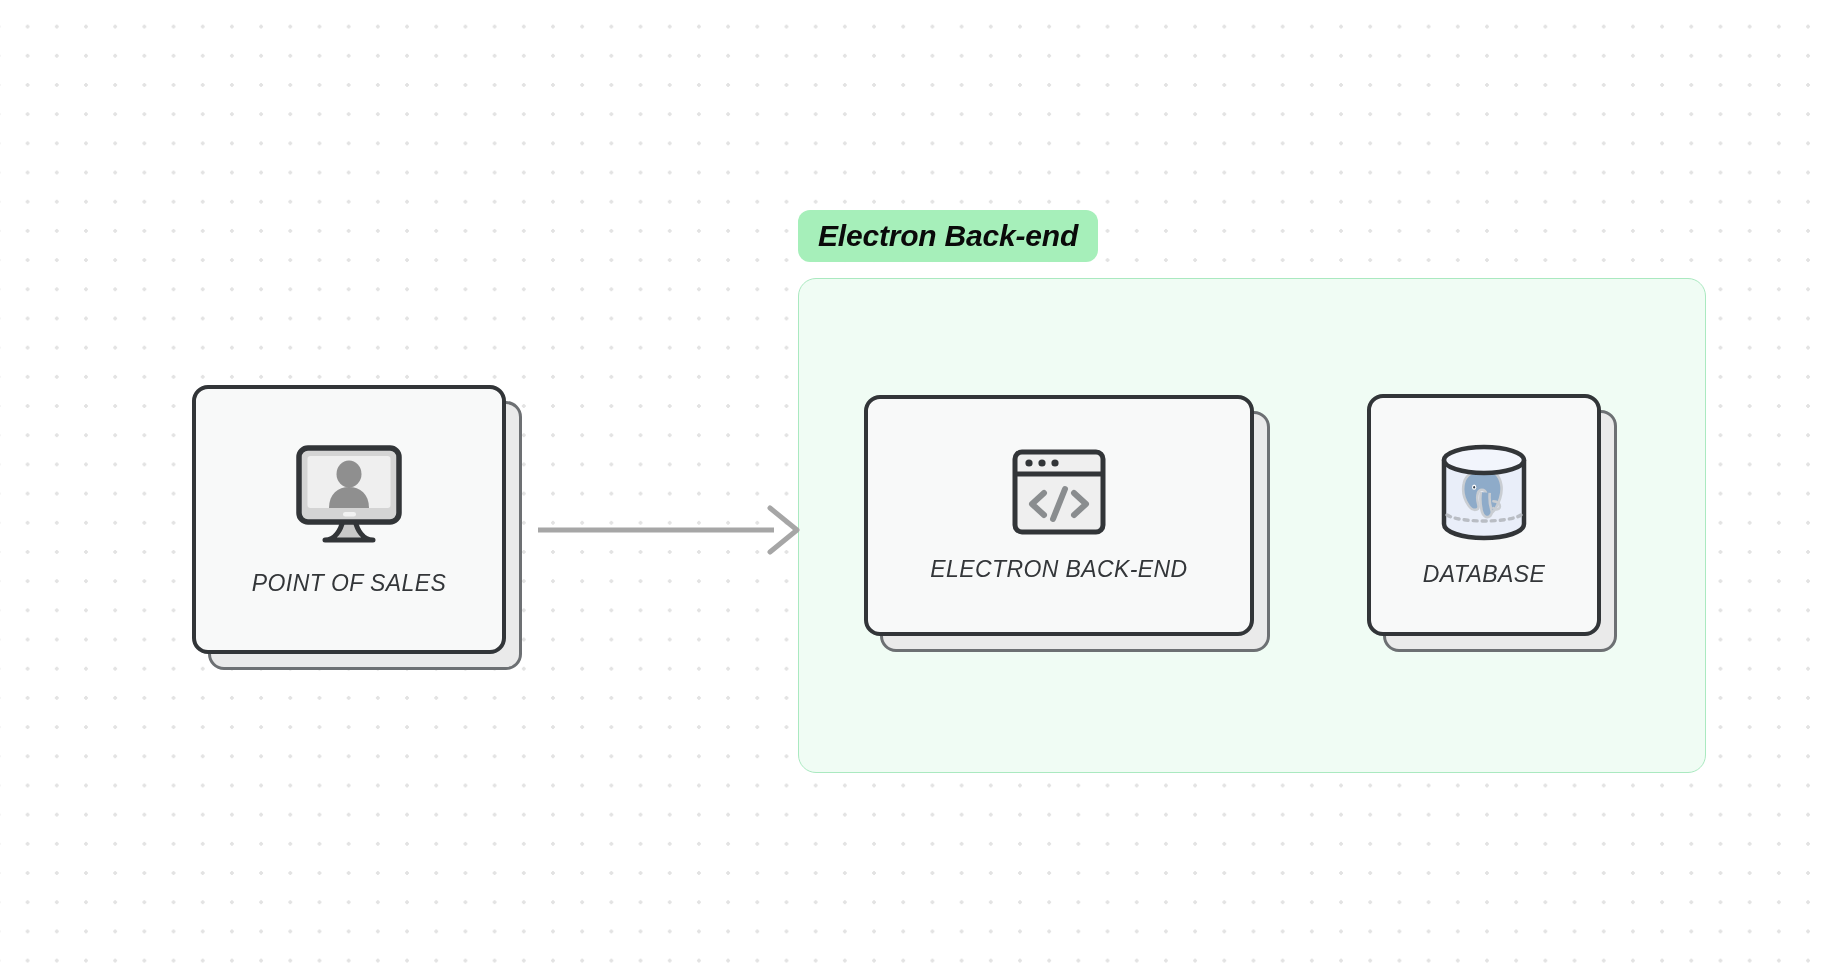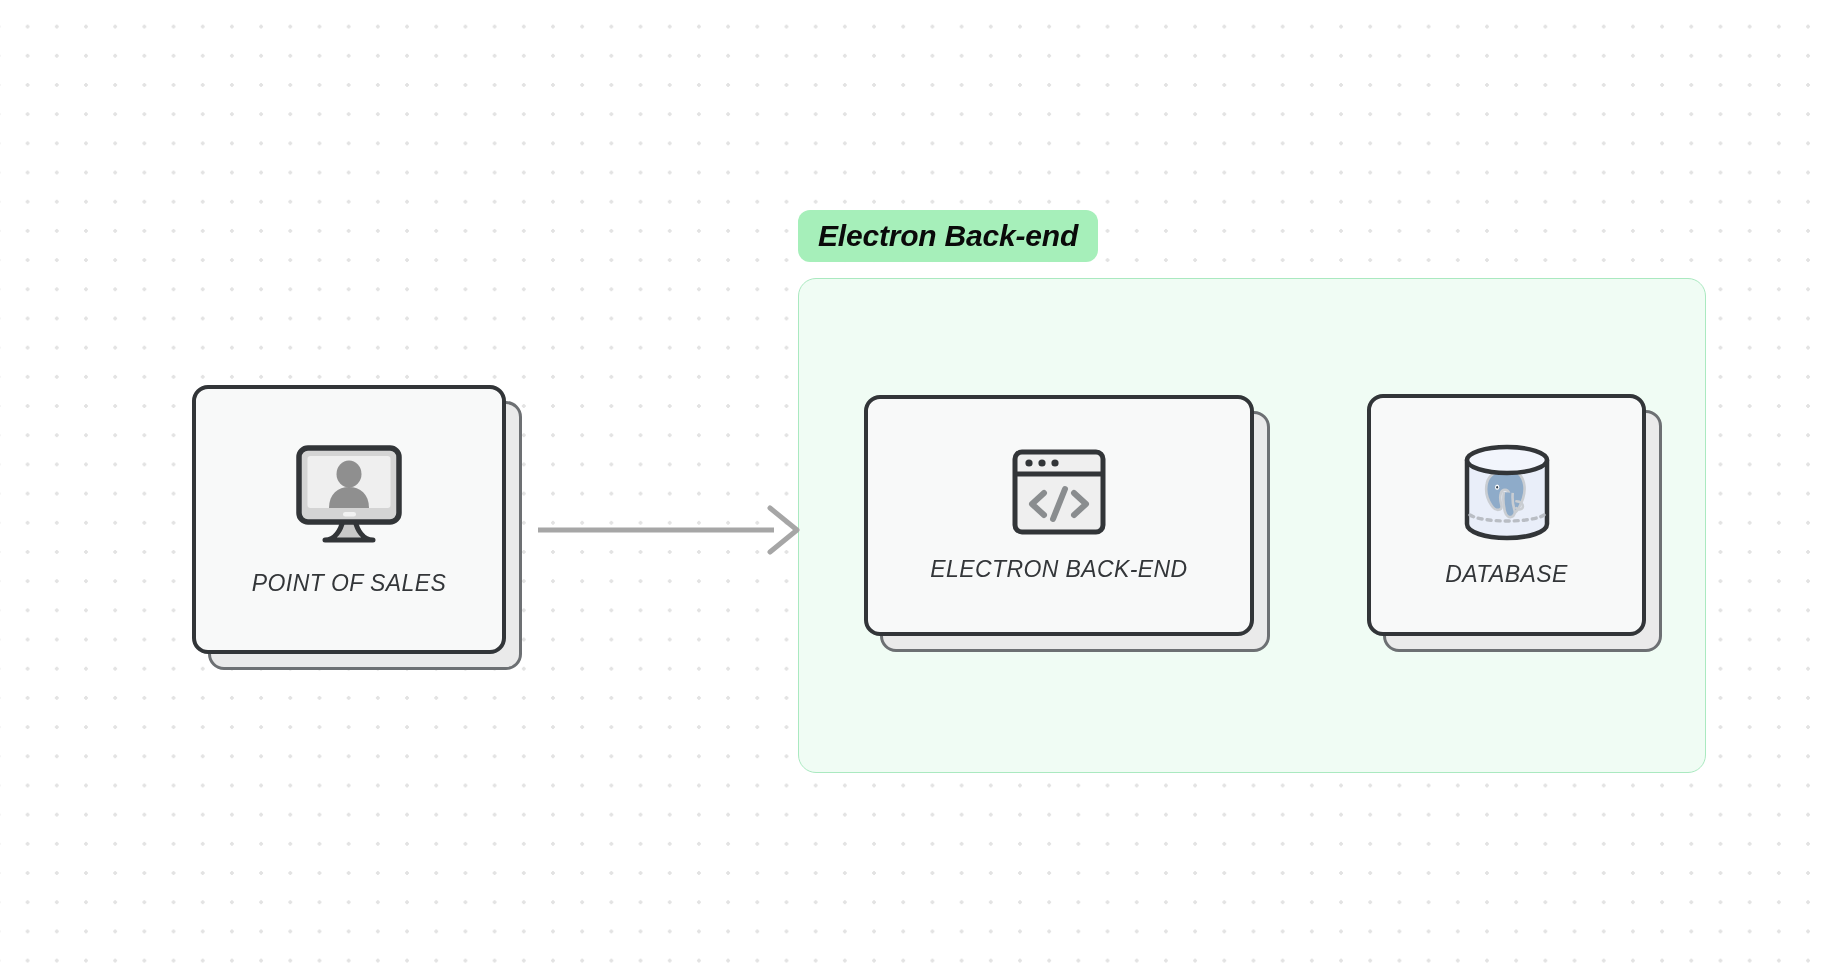--- a/index.html
+++ b/index.html
@@ -144,21 +144,21 @@
           <circle cx="44" cy="15" r="3.6" fill="#323538"></circle>
           <polyline points="33,45 21,56 33,67" fill="none" stroke="#8a8d8f" stroke-width="6" stroke-linecap="round" stroke-linejoin="round"></polyline>
           <polyline points="63,45 75,56 63,67" fill="none" stroke="#8a8d8f" stroke-width="6" stroke-linecap="round" stroke-linejoin="round"></polyline>
           <line x1="54" y1="41" x2="42" y2="71" stroke="#8a8d8f" stroke-width="6" stroke-linecap="round"></line>
         </svg>
       </span>
       <span class="node-label">ELECTRON BACK-END</span>
     </div>
   </div>
 
-  <div class="node" id="node-2" style="left: 1367px; top: 394px; width: 295px; height: 258px;">
+  <div class="node" id="node-2" style="left: 1367px; top: 394px; width: 250px; height: 258px;">
     <div class="card-back" style="background: rgb(234, 234, 234); border-color: rgb(109, 112, 115);"></div>
     <div class="card-front" style="background: rgb(248, 249, 249); border-color: rgb(50, 53, 56);">
       <span class="node-icon">
         <svg width="94" height="98" viewBox="0 0 94 98">
 
           <path d="M7 17 L7 81 C7 89 25 95 47 95 C69 95 87 89 87 81 L87 17 Z" fill="#e9eef9" stroke="#323538" stroke-width="4.5" stroke-linejoin="round"></path>
 
           <path d="M10 72 C22 80 72 80 84 72" fill="none" stroke="#b9bdc4" stroke-width="3.4" stroke-dasharray="4 5" stroke-linecap="round"></path>
 
           <g transform="translate(20,26) scale(0.52)">

